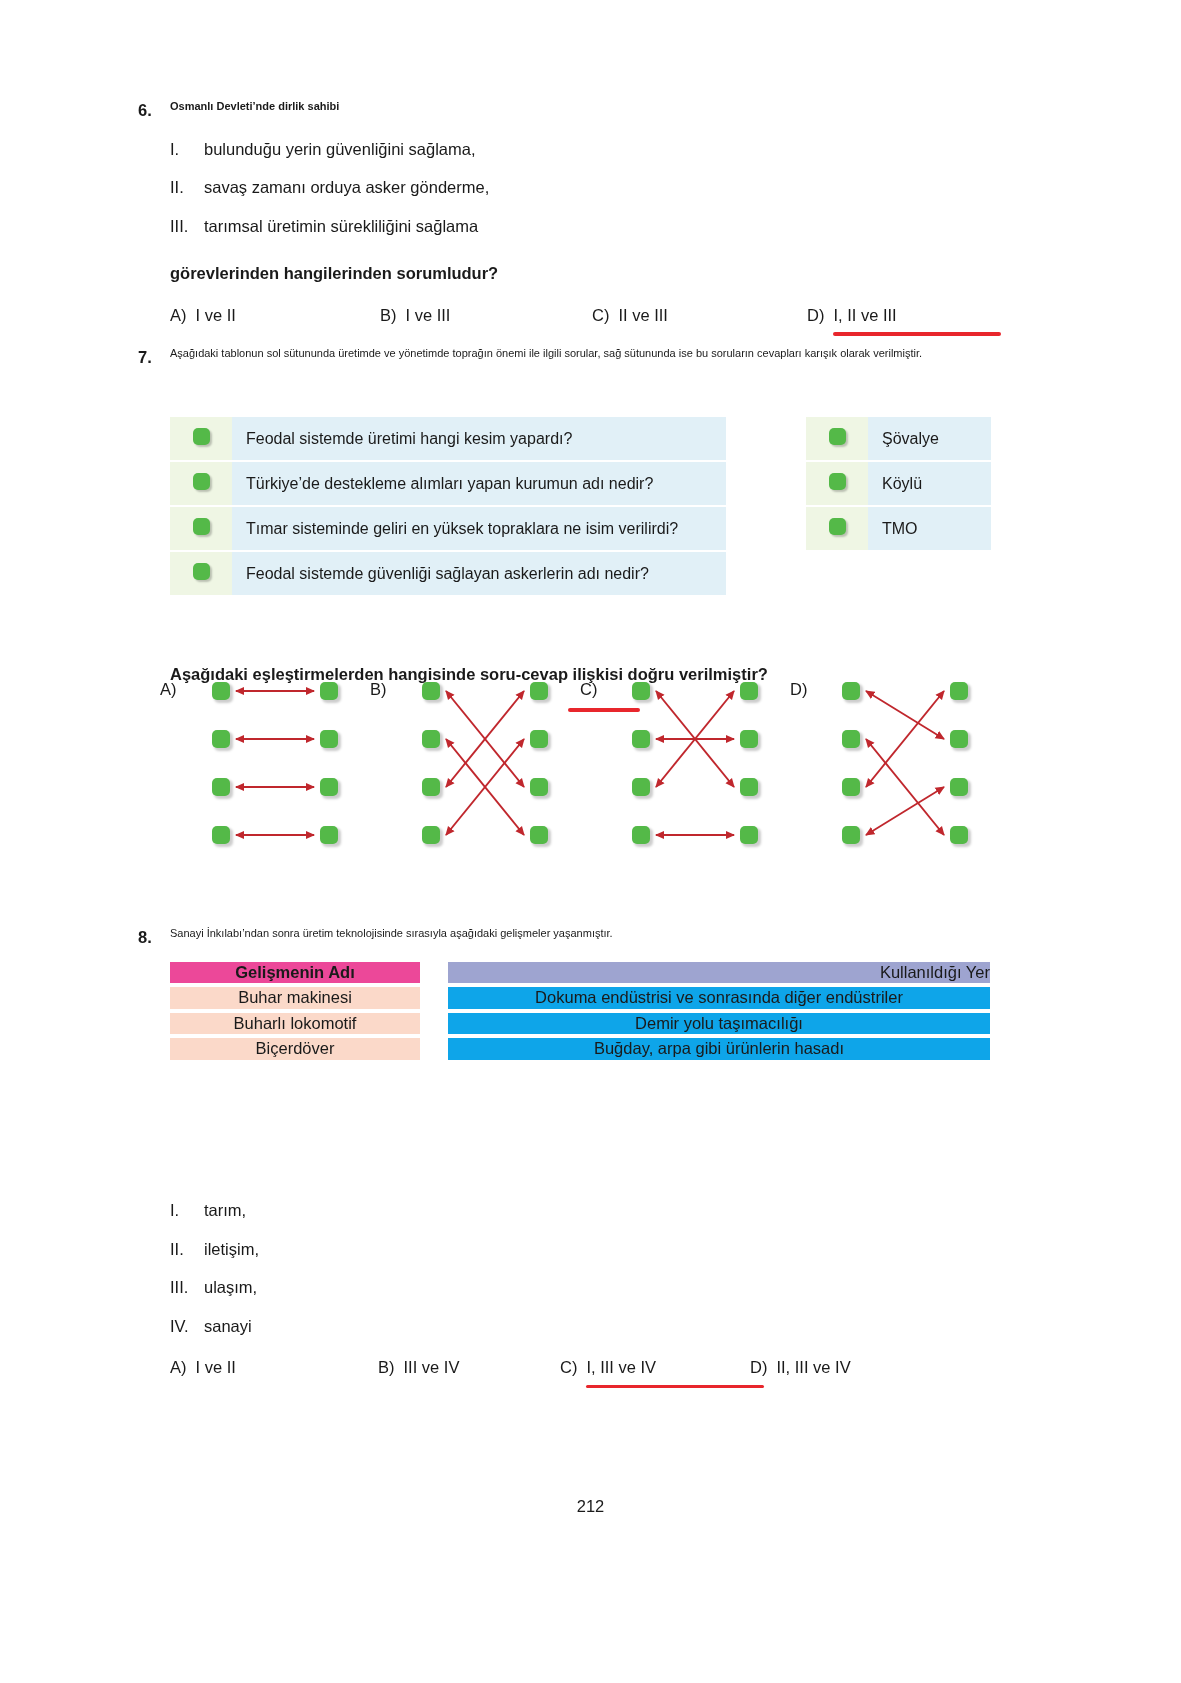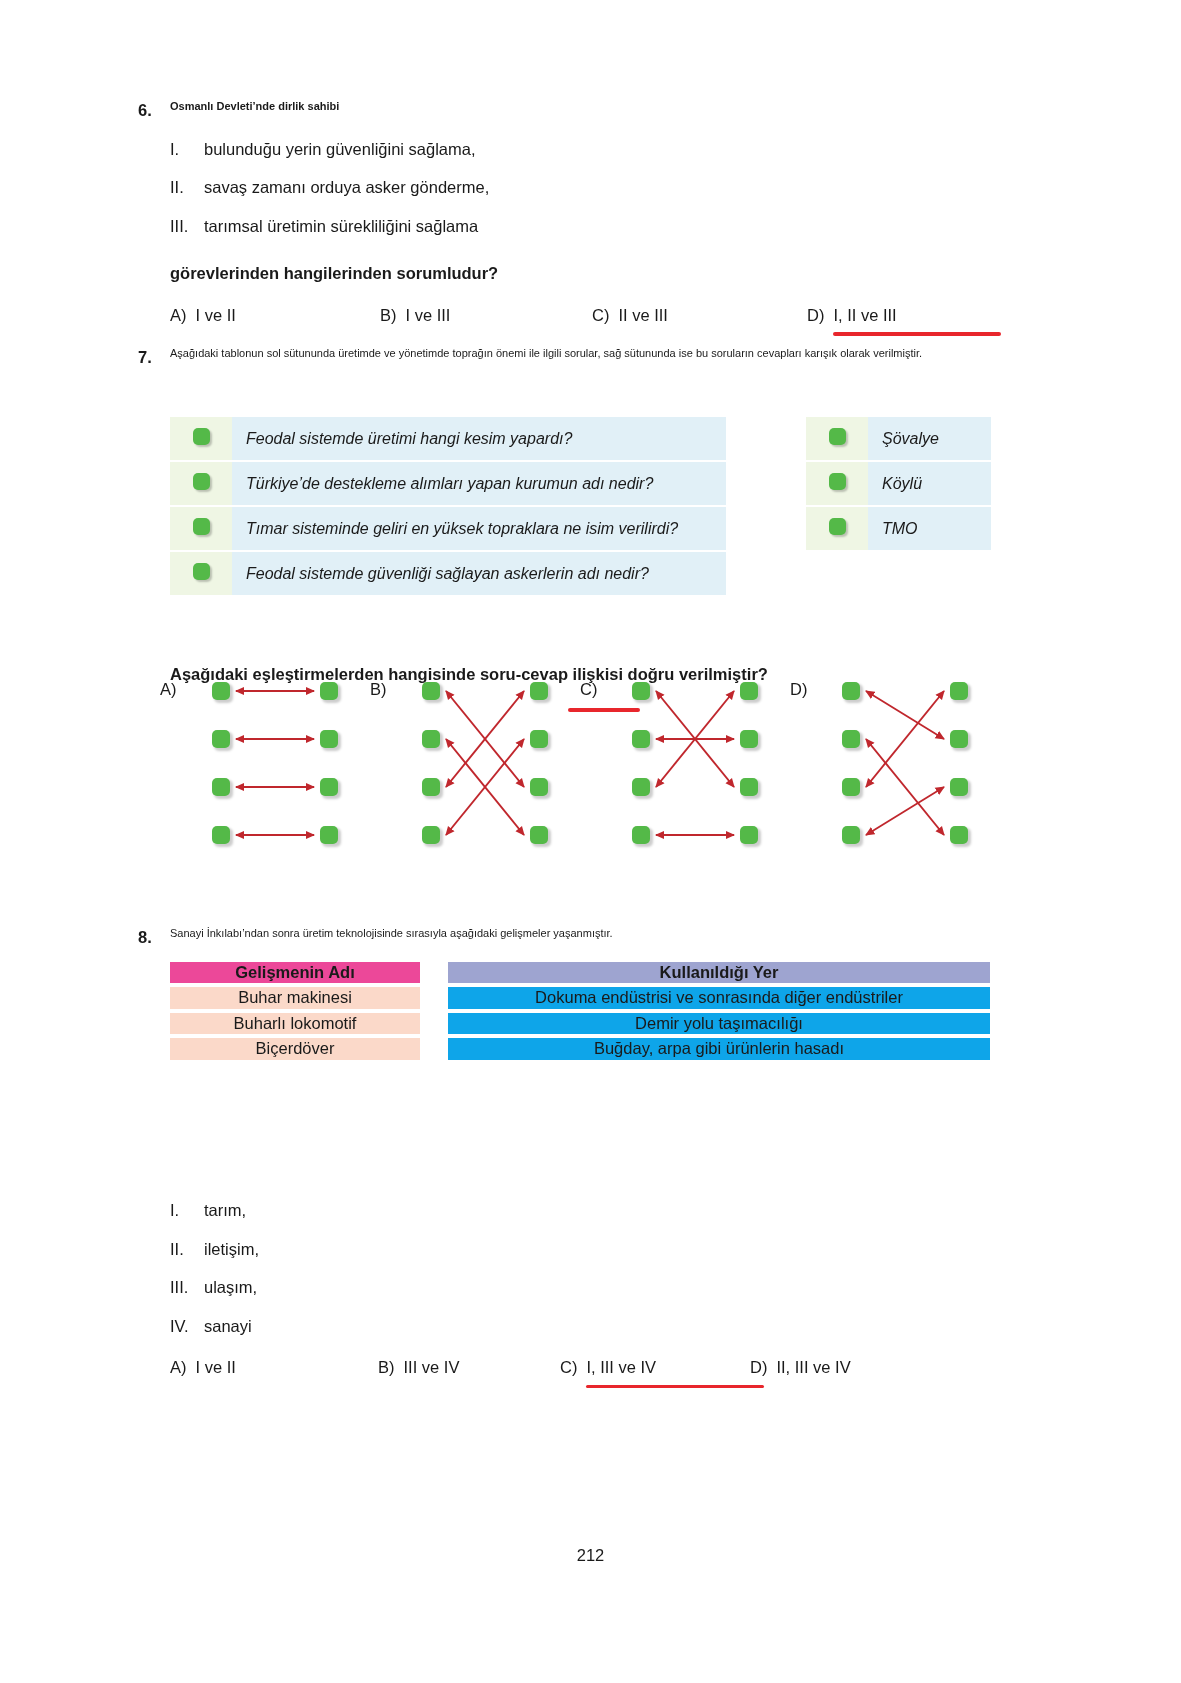--- a/index.html
+++ b/index.html
@@ -97,21 +97,20 @@
     border-radius: 2px;
   }
   .mt {
     border-collapse: separate;
     border-spacing: 0 2px;
     table-layout: fixed;
   }
   .mt td {
     vertical-align: middle;
     padding: 0;
-    font-style: italic;
   }
   .mt .bullet-cell {
     background: #eff6e4;
     width: 62px;
     text-align: center;
   }
   .mt .txt-cell {
     background: #e1f0f7;
     font-size: 16px;
     line-height: 1.32;
@@ -183,30 +182,30 @@
     padding: 0;
     vertical-align: middle;
   }
   .dev-cellpad {
     padding: 15px 10px;
     text-align: center;
     font-size: 16.5px;
     line-height: 1.3;
   }
   .hdr-left  { background: #ec4899; font-weight: bold; }
-  .hdr-right { background: #9ea4d0; font-weight: bold; }
+  .hdr-right { background: #9ea4d0; font-weight: normal; text-align: right; }
   .cell-left  { background: #fbd9c9; }
   .cell-right { background: #0ea5e9; }
   .gap-col { width: 28px; background: #ffffff; }
   .gap-row { height: 4px; background: #ffffff; }
 
   .page-num {
     position: absolute;
     left: 0;
-    top: 1546px;
+    top: 1497px;
     width: 1181px;
     text-align: center;
     font-size: 16.5px;
   }
 </style>
 </head>
 <body>
 
 <div class="page">
 

